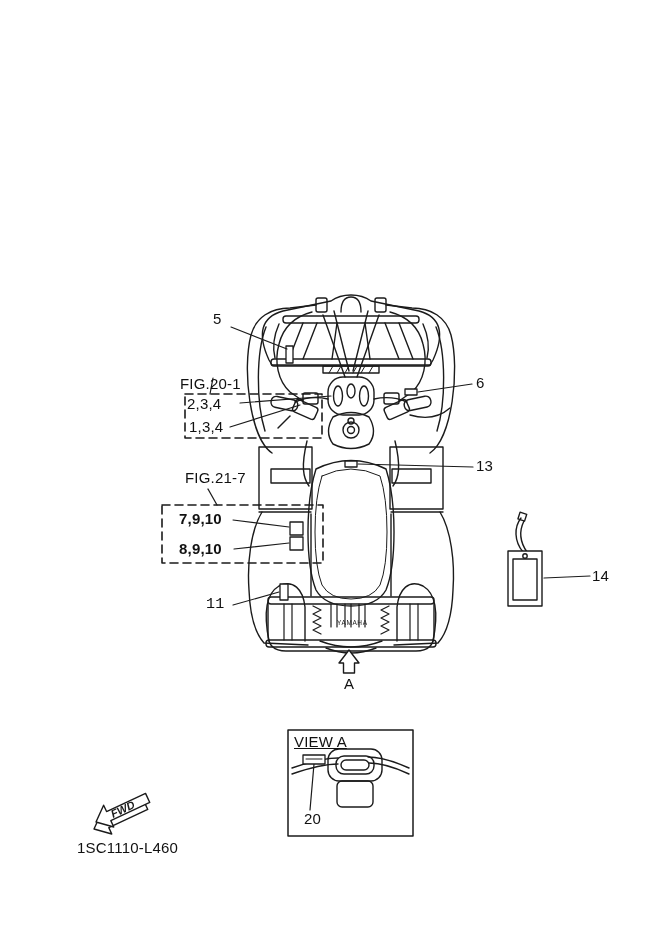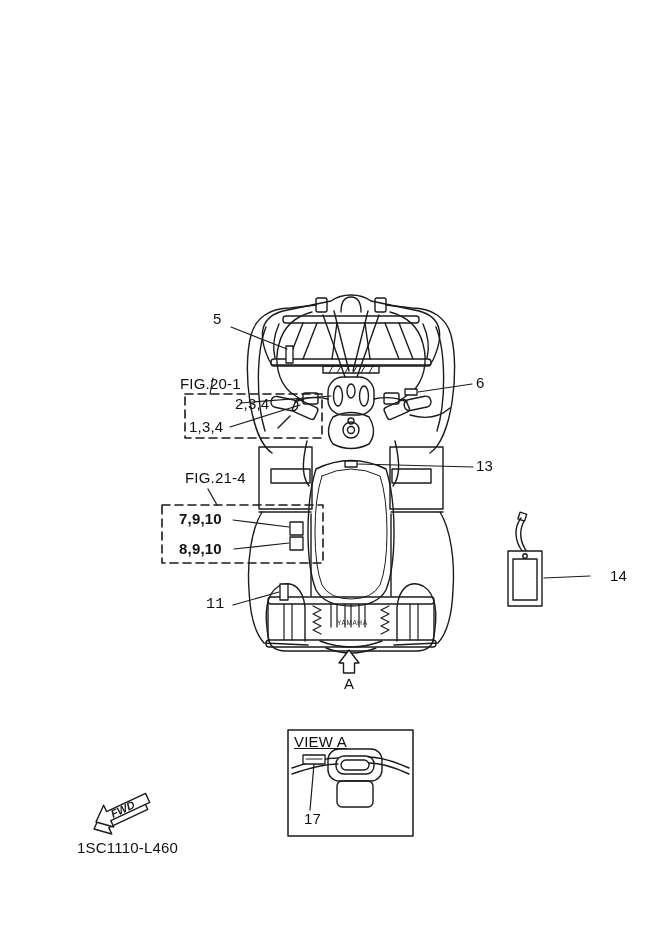--- a/index.html
+++ b/index.html
@@ -210,27 +210,27 @@
       </g>
       <g transform="translate(96,822) rotate(-25)">
         <path d="M 0,0 L 14,-12 L 14,-5 L 57,-5 L 57,5 L 14,5 L 14,12 Z" fill="#ffffff"></path>
         <text x="17" y="3.5" font-size="11" font-style="italic" font-weight="bold" fill="#1b1b1b" stroke="none" font-family="Liberation Sans, sans-serif">FWD</text>
       </g>
     </g>
   </svg>
 
   <div class="label" style="left:213px;top:311px;">5</div>
   <div class="label" style="left:180px;top:376px;">FIG.20-1</div>
-  <div class="label" style="left:187px;top:396px;margin-left:48px;">2,3,4</div>
+  <div class="label" style="left:187px;top:396px;">2,3,4</div>
   <div class="label" style="left:189px;top:419px;">1,3,4</div>
   <div class="label" style="left:476px;top:375px;">6</div>
   <div class="label" style="left:476px;top:458px;">13</div>
-  <div class="label" style="left:185px;top:470px;">FIG.21-4</div>
+  <div class="label" style="left:185px;top:470px;">FIG.21-7</div>
   <div class="label" style="left:179px;top:511px;font-weight:bold;">7,9,10</div>
   <div class="label" style="left:179px;top:541px;font-weight:bold;">8,9,10</div>
   <div class="label" style="left:206px;top:597px;font-family:Liberation Mono, monospace;">11</div>
-  <div class="label" style="left:592px;top:568px;margin-left:18px;">14</div>
+  <div class="label" style="left:592px;top:568px;">14</div>
   <div class="label" style="left:344px;top:676px;">A</div>
   <div class="label" style="left:294px;top:734px;text-decoration:underline;">VIEW A</div>
-  <div class="label" style="left:304px;top:811px;">17</div>
+  <div class="label" style="left:304px;top:811px;">20</div>
   <div class="label" style="left:77px;top:840px;">1SC1110-L460</div>
 
 </div>
 
 </body></html>

